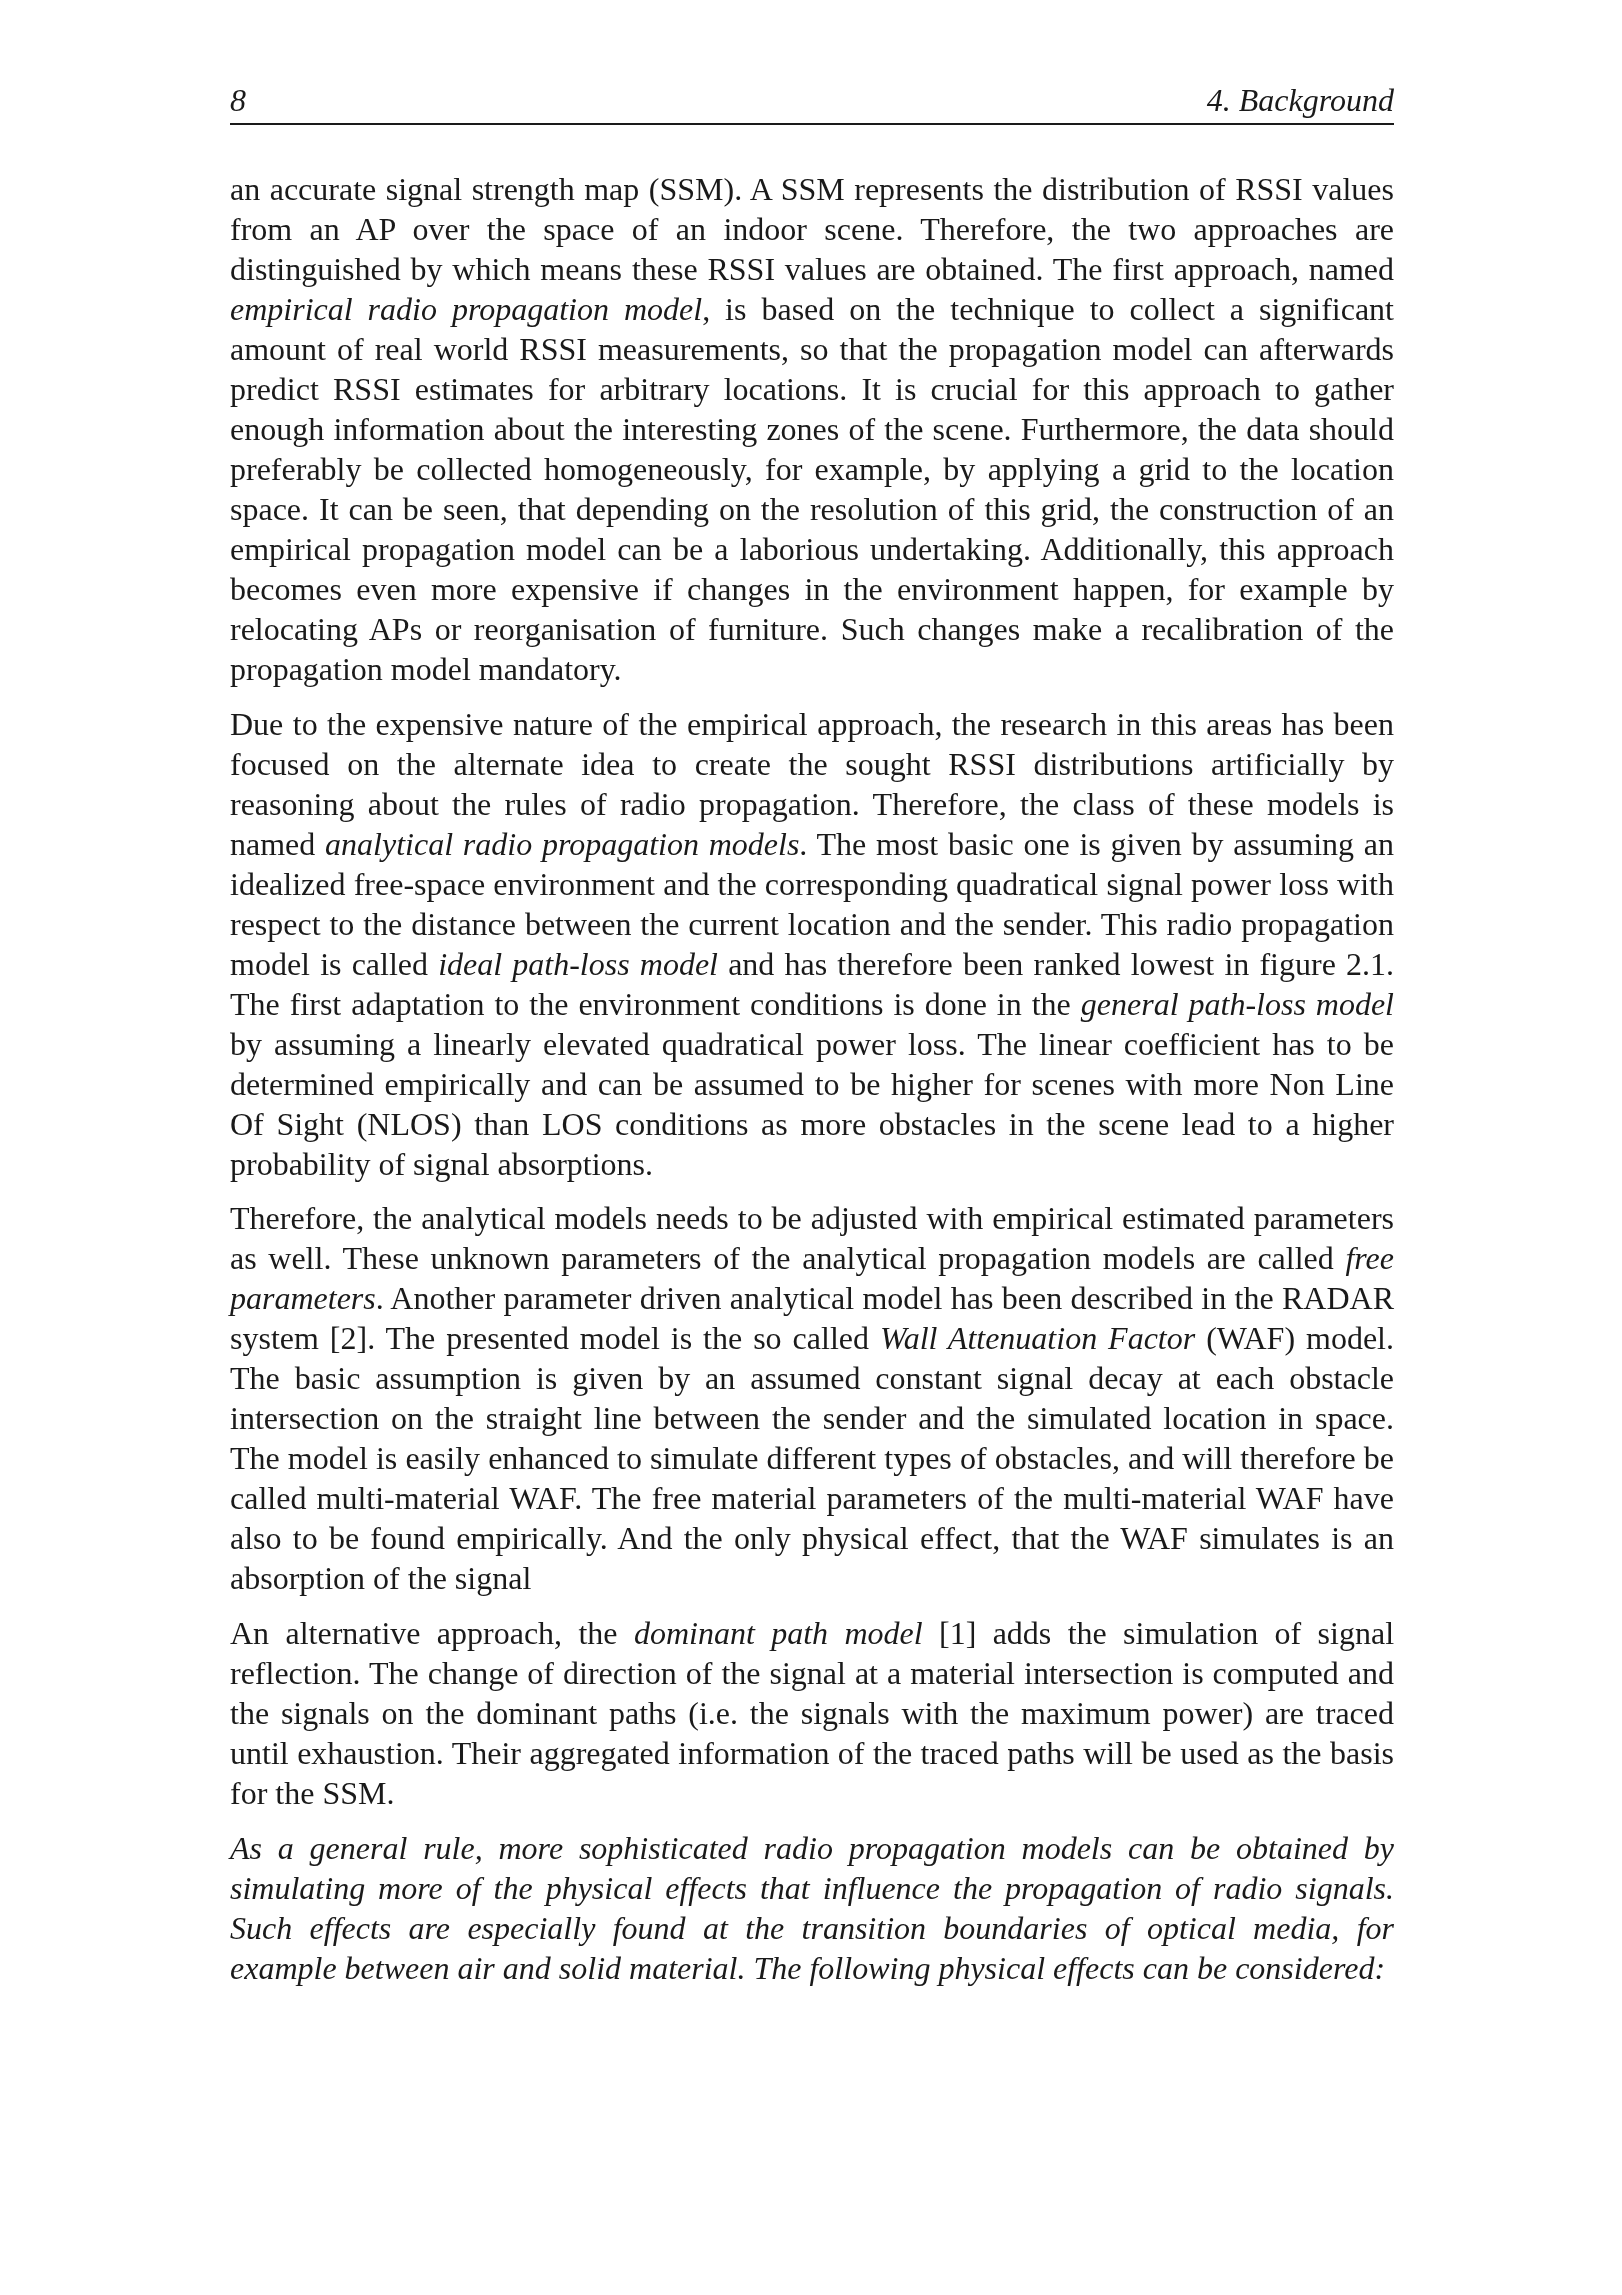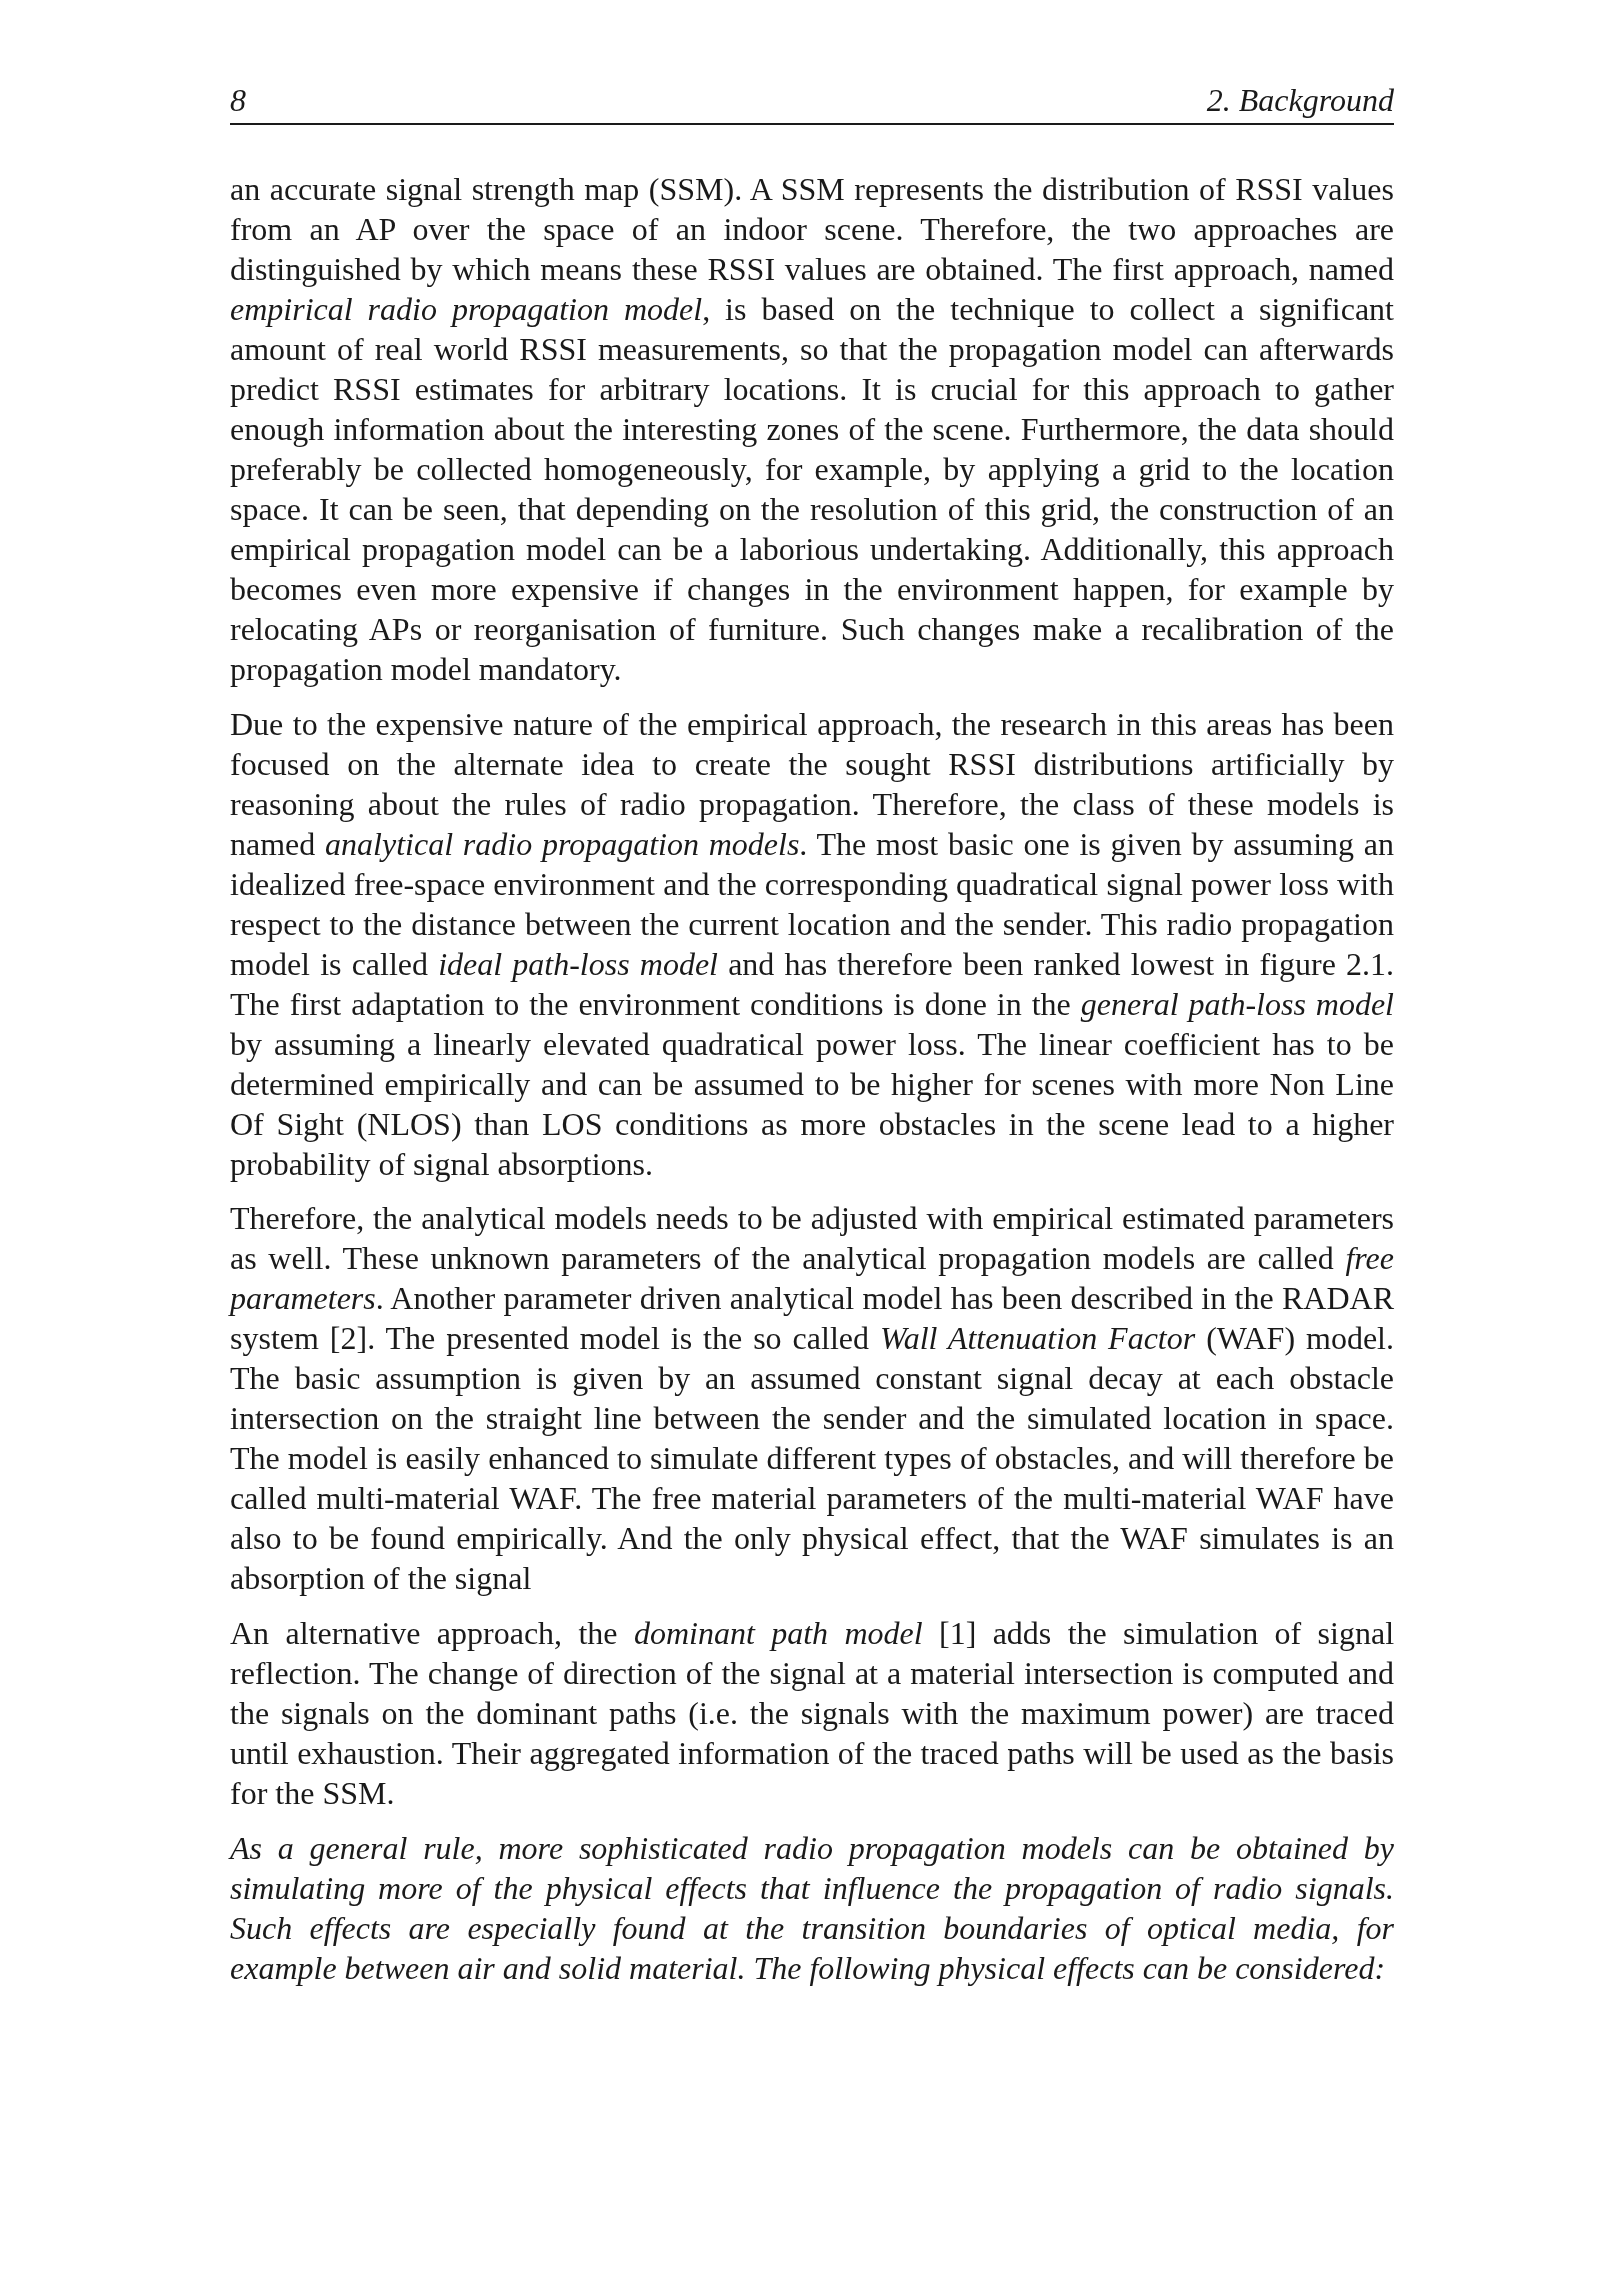--- a/index.html
+++ b/index.html
@@ -54,21 +54,21 @@
   }
 </style>
 </head>
 <body>
 
 <div class="page">
   <div class="content">
 
     <div class="running-header">
       <span>8</span>
-      <span>2. Background</span>
+      <span>4. Background</span>
     </div>
 
     <hr class="header-rule">
 
     <div class="bodytext">
       <p><span>an accurate signal strength map (SSM). A SSM represents the distribution of RSSI values from an AP over the space of an indoor scene. Therefore, the two approaches are distinguished by which means these RSSI values are obtained. The first approach, named </span><em>empirical radio propagation model</em><span>, is based on the technique to collect a significant amount of real world RSSI measurements, so that the propagation model can afterwards predict RSSI estimates for arbitrary locations. It is crucial for this approach to gather enough information about the interesting zones of the scene. Furthermore, the data should preferably be collected homogeneously, for example, by applying a grid to the location space. It can be seen, that depending on the resolution of this grid, the construction of an empirical propagation model can be a laborious undertaking. Additionally, this approach becomes even more expensive if changes in the environment happen, for example by relocating APs or reorganisation of furniture. Such changes make a recalibration of the propagation model mandatory.</span></p>
       <p><span>Due to the expensive nature of the empirical approach, the research in this areas has been focused on the alternate idea to create the sought RSSI distributions artificially by reasoning about the rules of radio propagation. Therefore, the class of these models is named </span><em>analytical radio propagation models</em><span>. The most basic one is given by assuming an idealized free-space environment and the corresponding quadratical signal power loss with respect to the distance between the current location and the sender. This radio propagation model is called </span><em>ideal path-loss model</em><span> and has therefore been ranked lowest in figure 2.1. The first adaptation to the environment conditions is done in the </span><em>general path-loss model</em><span> by assuming a linearly elevated quadratical power loss. The linear coefficient has to be determined empirically and can be assumed to be higher for scenes with more Non Line Of Sight (NLOS) than LOS conditions as more obstacles in the scene lead to a higher probability of signal absorptions.</span></p>
       <p><span>Therefore, the analytical models needs to be adjusted with empirical estimated parameters as well. These unknown parameters of the analytical propagation models are called </span><em>free parameters</em><span>. Another parameter driven analytical model has been described in the RADAR system [2]. The presented model is the so called </span><em>Wall Attenuation Factor</em><span> (WAF) model. The basic assumption is given by an assumed constant signal decay at each obstacle intersection on the straight line between the sender and the simulated location in space. The model is easily enhanced to simulate different types of obstacles, and will therefore be called multi-material WAF. The free material parameters of the multi-material WAF have also to be found empirically. And the only physical effect, that the WAF simulates is an absorption of the signal</span></p>
       <p><span>An alternative approach, the </span><em>dominant path model</em><span> [1] adds the simulation of signal reflection. The change of direction of the signal at a material intersection is computed and the signals on the dominant paths (i.e. the signals with the maximum power) are traced until exhaustion. Their aggregated information of the traced paths will be used as the basis for the SSM.</span></p>
       <p><span>As a general rule, more sophisticated radio propagation models can be obtained by simulating more of the physical effects that influence the propagation of radio signals. Such effects are especially found at the transition boundaries of optical media, for example between air and solid material. The following physical effects can be considered:</span></p>

